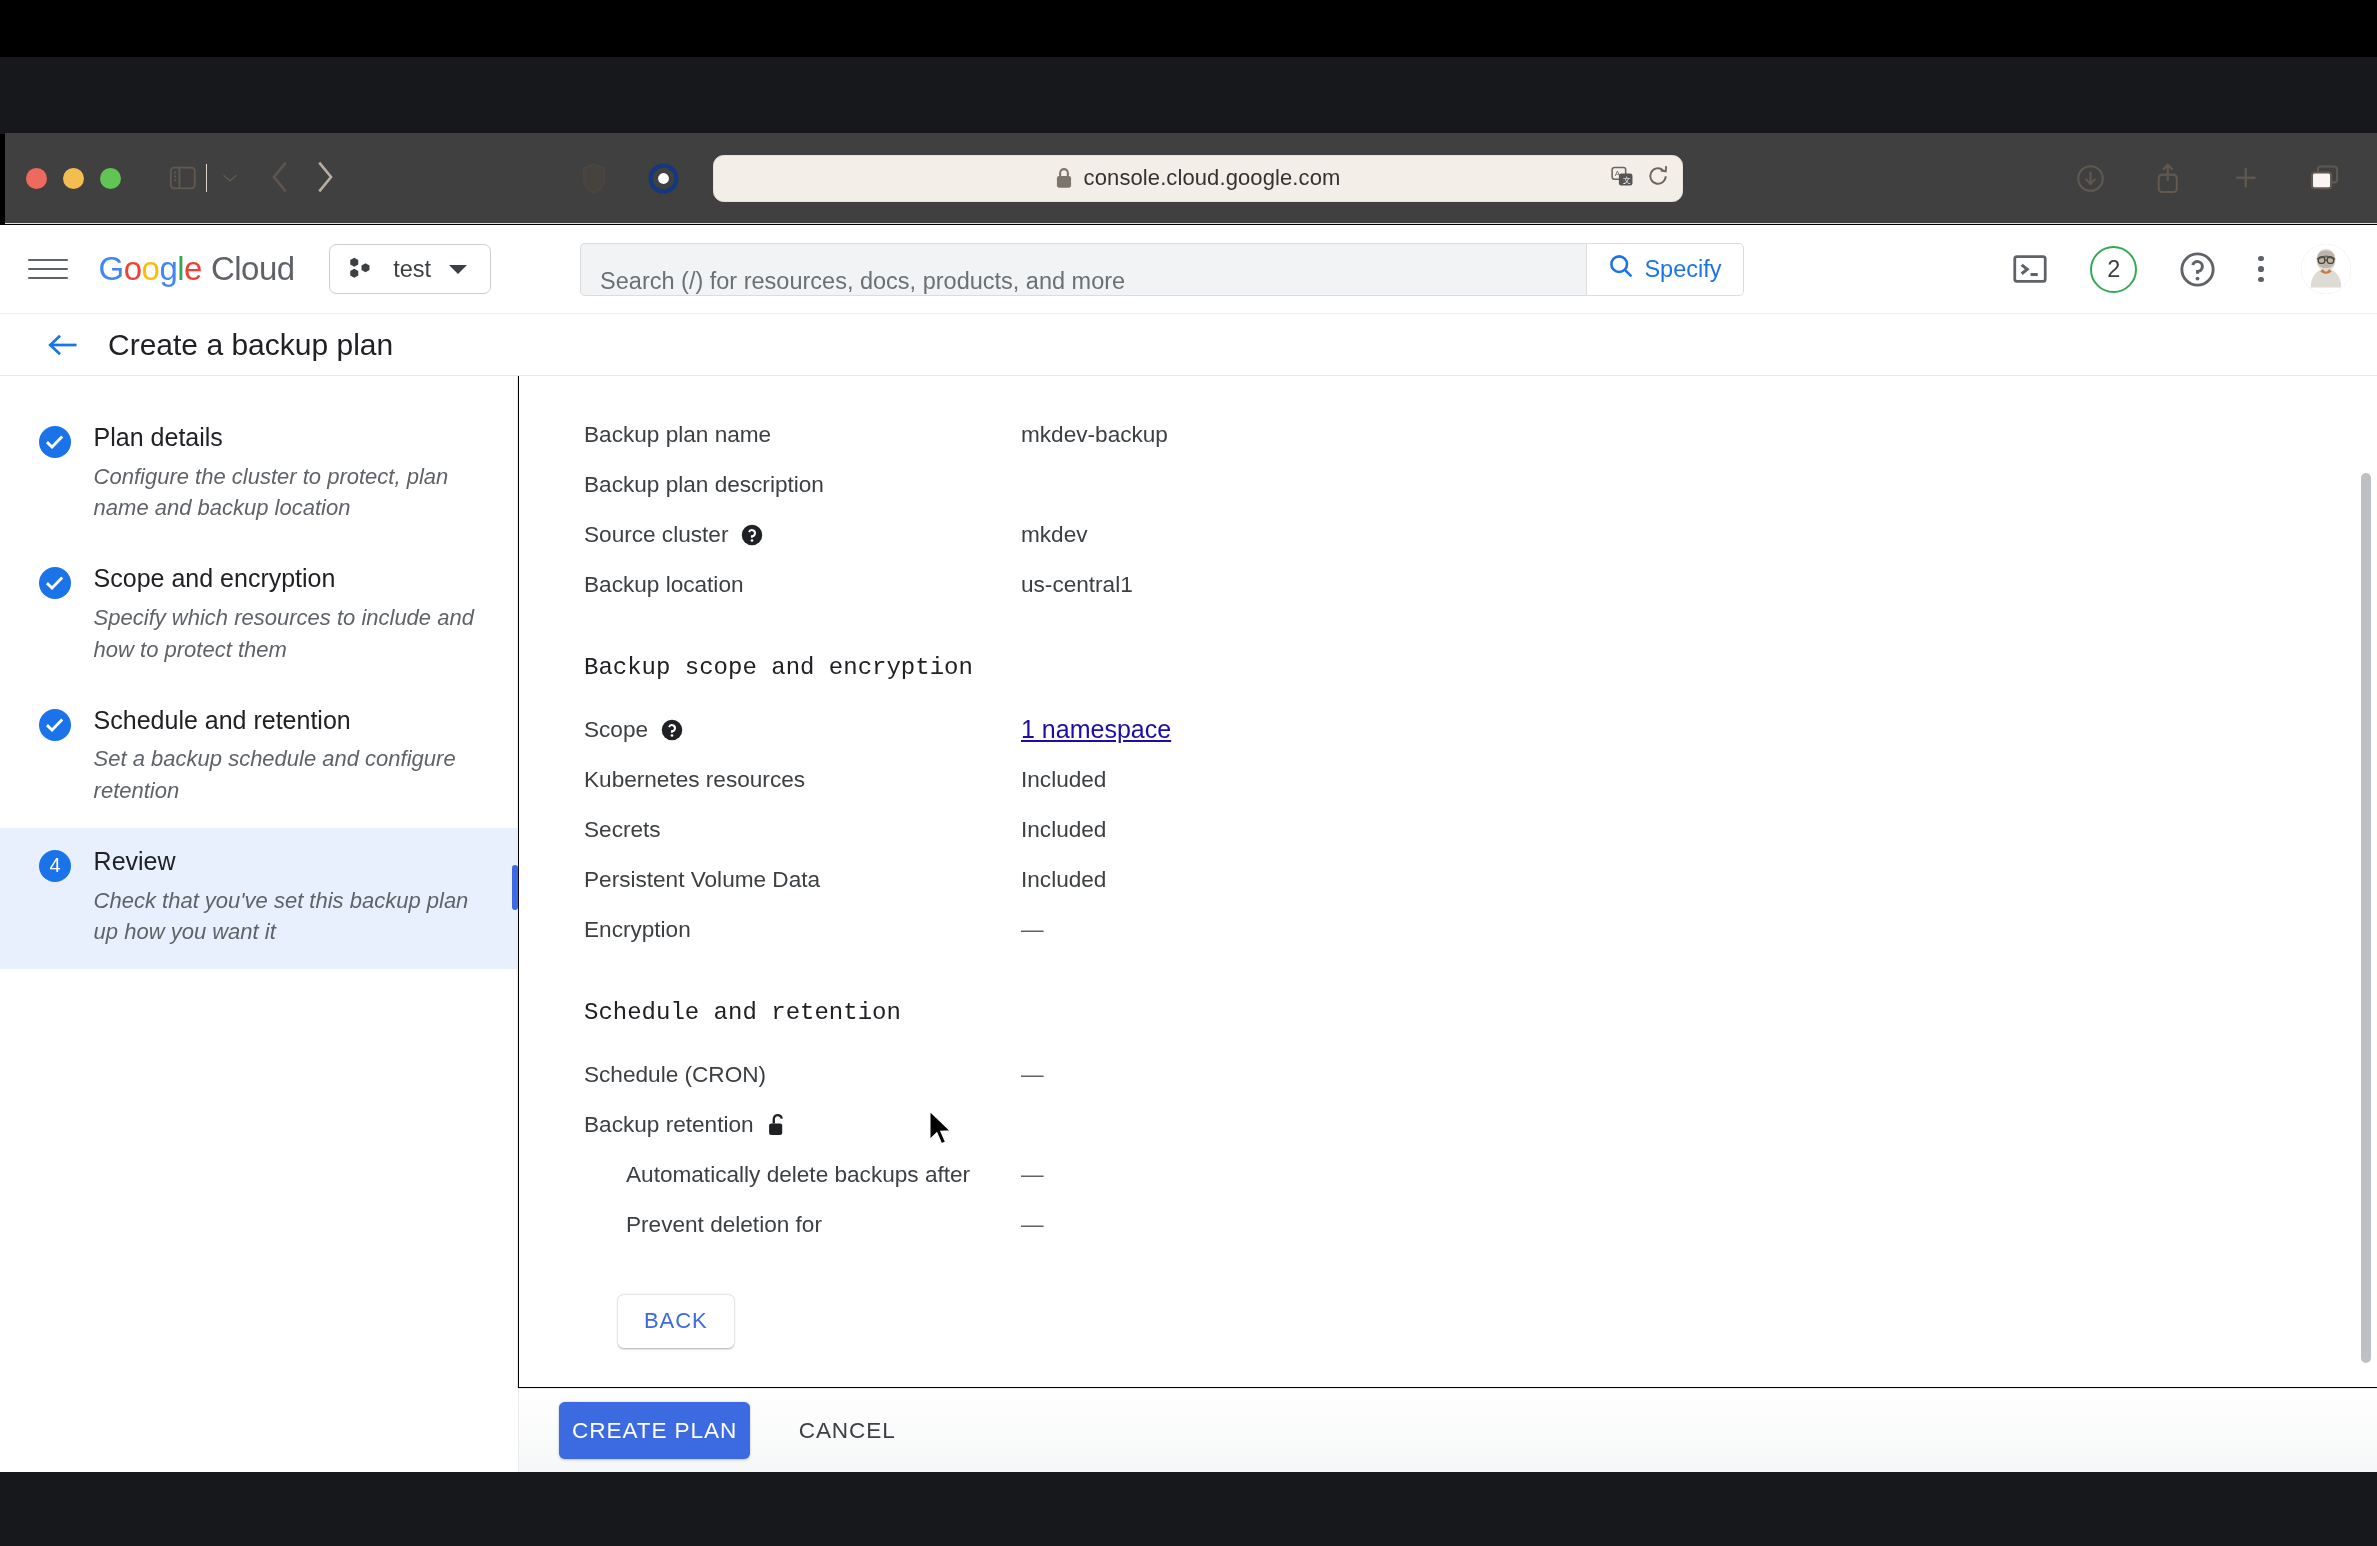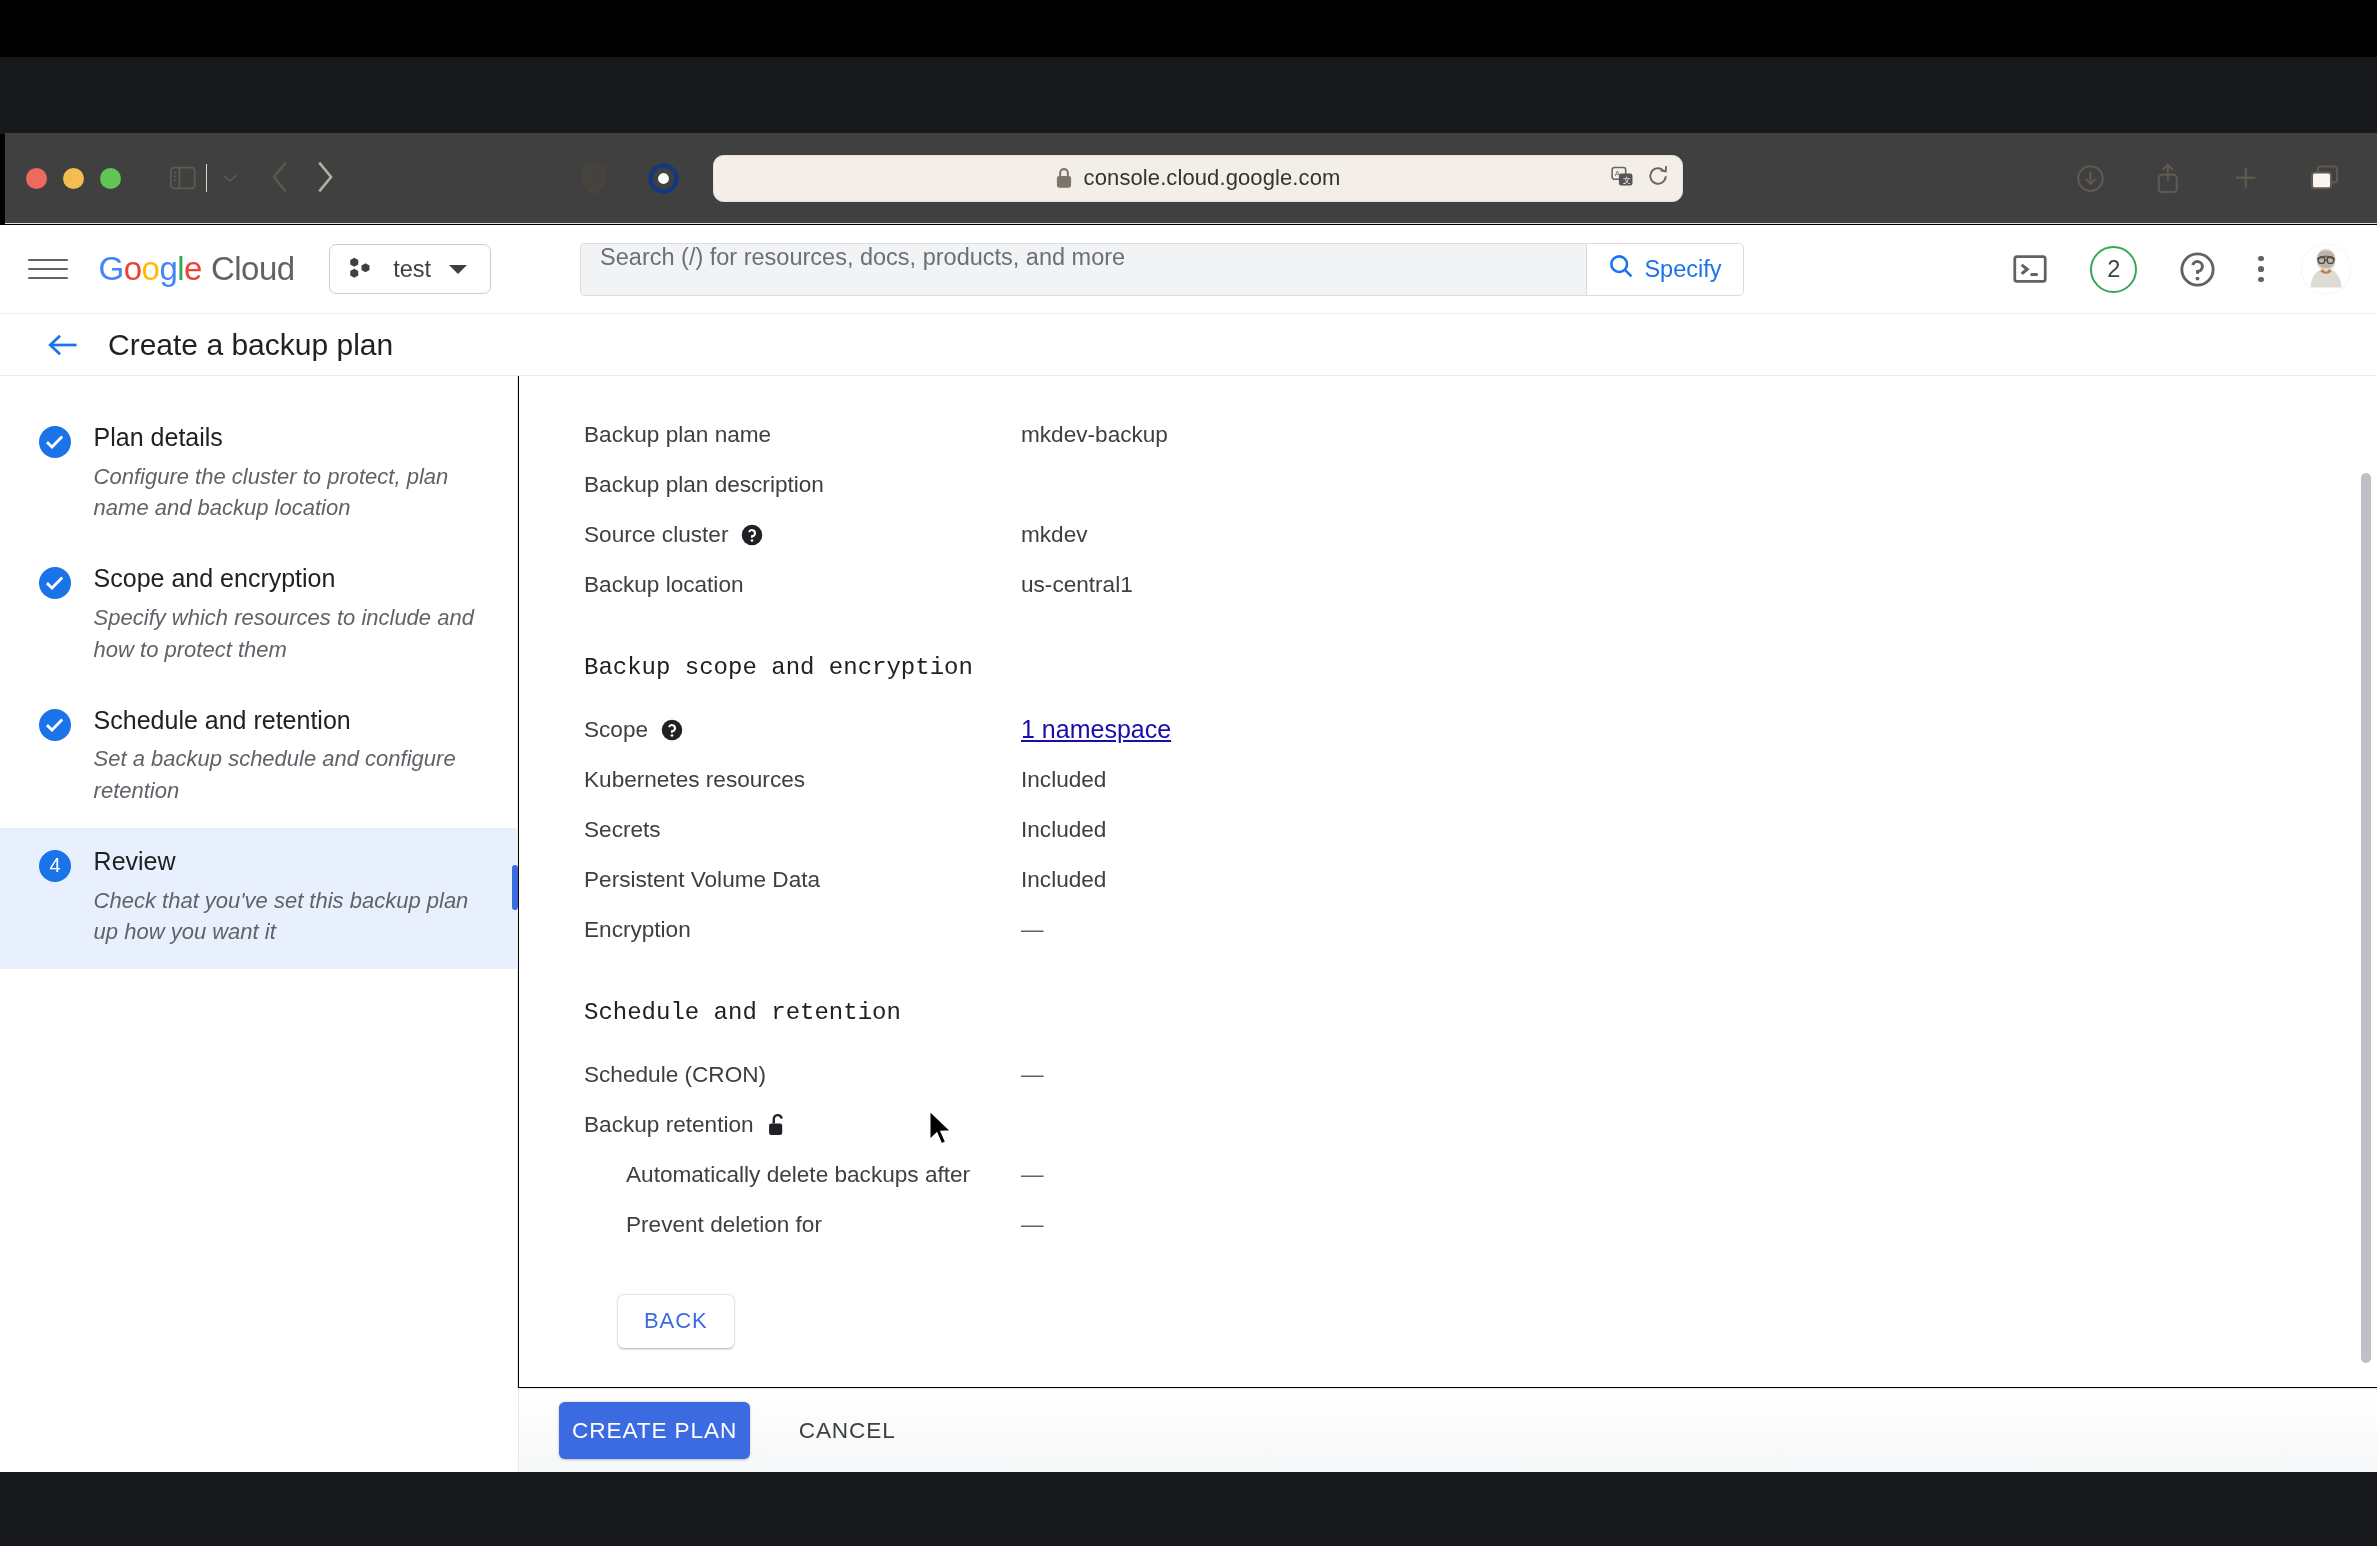--- a/index.html
+++ b/index.html
@@ -64,21 +64,21 @@
     margin-left:34px; height:50px; min-width:162px; padding:0 18px;
     border:0.8px solid #c9cdd2; border-radius:7.3px; background:#fff;
     display:flex; align-items:center; gap:18px; cursor:pointer;
   }
   .proj-name { font-size:23.5px; color:#3c4043; }
   .caret { width:0; height:0; border-left:9px solid transparent; border-right:9px solid transparent; border-top:9.7px solid #3c4043; }
 
   .searchwrap { margin-left:89px; display:flex; height:53px; width:1164px; }
   .searchbox {
     flex:1; background:#f1f3f4; border:0.8px solid #dadce0; border-right:none;
-    border-radius:4.9px 0 0 4.9px; display:flex; align-items:flex-start; padding:0 19.4px;
+    border-radius:4.9px 0 0 4.9px; display:flex; align-items:flex-end; padding:0 19.4px;
   }
   .searchbox input {
     border:none; outline:none; background:transparent; width:100%;
     font-size:23.5px; color:#3c4043; font-family:"Liberation Sans", sans-serif;
   }
   .searchbox input::placeholder { color:#6b7075; }
   .searchbtn {
     width:158px; background:#fff; border:0.8px solid #dadce0; border-radius:0 4.9px 4.9px 0;
     display:flex; align-items:center; justify-content:center; gap:10.5px; cursor:pointer;
   }

